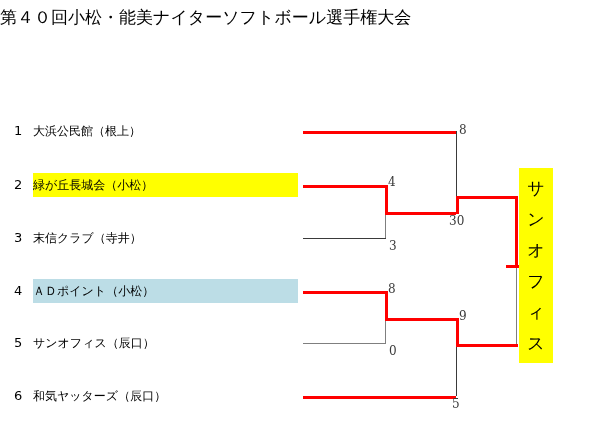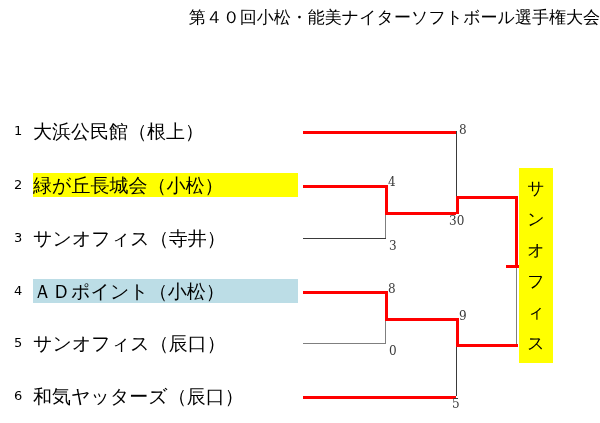--- a/index.html
+++ b/index.html
@@ -9,21 +9,21 @@
     font-family:"DejaVu Sans","Liberation Sans",sans-serif;
     color:#1a1a1a;
     overflow:hidden;
     position:relative;
   }
   #root{position:relative;width:600px;height:423px;}
 
   
   .title{
     position:absolute;left:0;top:6px;width:600px;
-    text-align:right;
+    text-align:left;
     font-family:"DejaVu Serif","Liberation Serif",serif;
     font-size:17px;letter-spacing:0px;white-space:nowrap;
     color:#000;
   }
   .meta{
     position:absolute;left:130px;
     font-size:13px;white-space:nowrap;color:#000;
     font-family:"DejaVu Sans","Liberation Sans",sans-serif;
   }
   .meta .lbl{display:inline-block;width:42px;}
@@ -38,21 +38,21 @@
     font-size:14px;white-space:nowrap;
   }
   .team .num{
     position:absolute;left:14px;top:0;width:14px;text-align:left;
     font-size:13px;color:#000;
   }
   .team .nm{
     position:absolute;left:33px;top:0;
     width:265px;
     padding:0;
-    font-size:19px;
+    font-size:12px;
     letter-spacing:0px;
     color:#000;
     text-align:justify;
   }
   .team .nm.hl-yellow{background:#ffff00;}
   .team .nm.hl-blue{background:#bcdde6;}
   .nmtext{display:inline-block;width:100%;}
 
   
   .ln{position:absolute;}
@@ -96,21 +96,21 @@
   <div class="team" style="top:119px">
     <span class="num">1</span>
     <span class="nm"><span class="nmtext">大浜公民館（根上）</span></span>
   </div>
   <div class="team" style="top:173px">
     <span class="num">2</span>
     <span class="nm hl-yellow"><span class="nmtext">緑が丘長城会（小松）</span></span>
   </div>
   <div class="team" style="top:226px">
     <span class="num">3</span>
-    <span class="nm"><span class="nmtext">サンオフィス（寺井）</span></span>
+    <span class="nm"><span class="nmtext">末信クラブ（寺井）</span></span>
   </div>
   <div class="team" style="top:279px">
     <span class="num">4</span>
     <span class="nm hl-blue"><span class="nmtext">ＡＤポイント（小松）</span></span>
   </div>
   <div class="team" style="top:331px">
     <span class="num">5</span>
     <span class="nm"><span class="nmtext">サンオフィス（辰口）</span></span>
   </div>
   <div class="team" style="top:384px">

